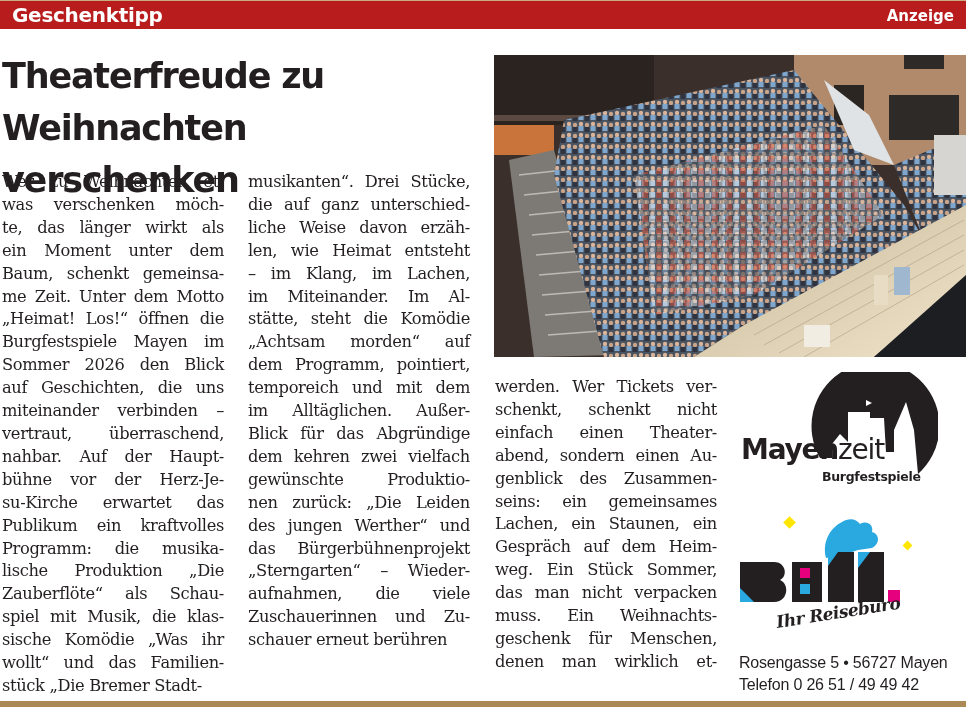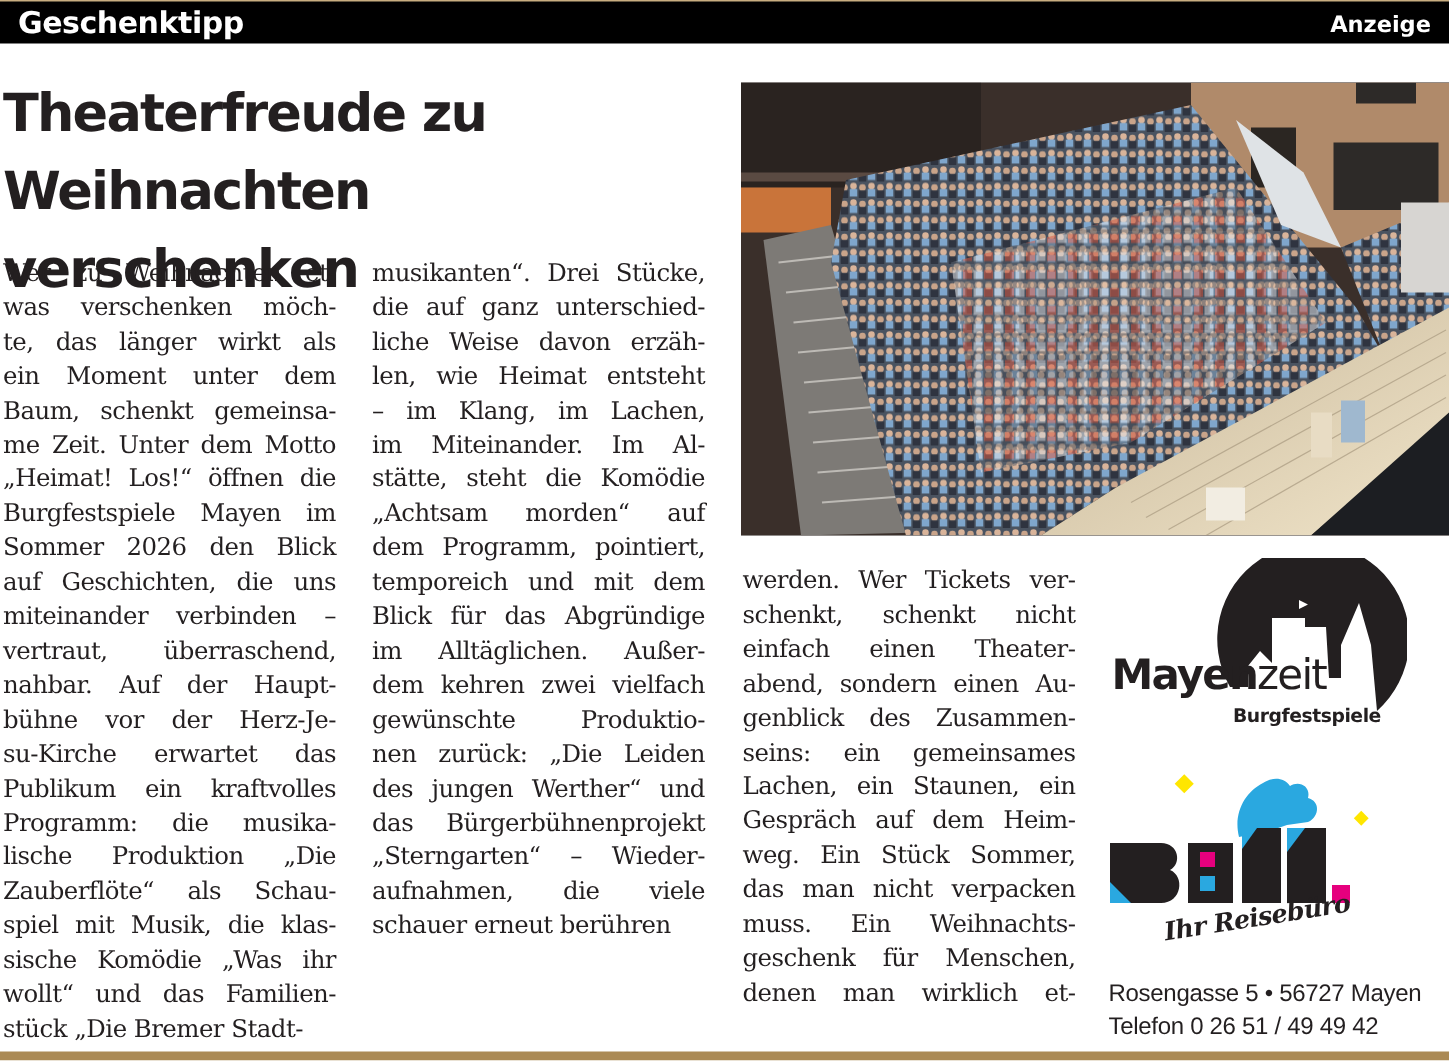--- a/index.html
+++ b/index.html
@@ -1,21 +1,21 @@
 <!DOCTYPE html>
 <html><head>
 <meta charset="utf-8">
 <style>
   * { box-sizing: border-box; margin: 0; padding: 0; }
   html, body { width: 966px; height: 707px; background: #ffffff; overflow: hidden; }
   body { position: relative; font-family: "DejaVu Serif", serif; color: #231f20; }
 
   .topbar {
     position: absolute; left: 0; top: 0; width: 966px; height: 29px;
-    background: #000000;
+    background: #b91c1c;
     border-top: 1px solid #c8ad80;
   }
   .topbar .kicker {
     position: absolute; left: 12px; top: 0px;
     font-family: "DejaVu Sans", sans-serif; font-weight: bold;
     font-size: 20px; line-height: 28px; color: #ffffff; letter-spacing: -0.3px;
   }
   .topbar .ad-label {
     position: absolute; right: 12px; top: 4px;
     font-family: "DejaVu Sans", sans-serif; font-weight: bold;
@@ -120,29 +120,30 @@
     <span class="ln">musikanten“. Drei Stücke,</span>
     <span class="ln">die auf ganz unterschied-</span>
     <span class="ln">liche Weise davon erzäh-</span>
     <span class="ln">len, wie Heimat entsteht</span>
     <span class="ln">– im Klang, im Lachen,</span>
     <span class="ln">im Miteinander. Im Al-</span>
     <span class="ln">stätte, steht die Komödie</span>
     <span class="ln">„Achtsam morden“ auf</span>
     <span class="ln">dem Programm, pointiert,</span>
     <span class="ln">temporeich und mit dem</span>
+    <span class="ln">im Alltäglichen. Außer-</span>
     <span class="ln">Blick für das Abgründige</span>
-    <span class="ln">im Alltäglichen. Außer-</span>
     <span class="ln">dem kehren zwei vielfach</span>
     <span class="ln">gewünschte Produktio-</span>
     <span class="ln">nen zurück: „Die Leiden</span>
     <span class="ln">des jungen Werther“ und</span>
     <span class="ln">das Bürgerbühnenprojekt</span>
     <span class="ln">„Sterngarten“ – Wieder-</span>
     <span class="ln">aufnahmen, die viele</span>
+    <span class="ln">Zuschauerinnen und Zu-</span>
     <span class="ln last">schauer erneut berühren</span>
   </div>
 <div class="col col3">
     <span class="ln">werden. Wer Tickets ver-</span>
     <span class="ln">schenkt, schenkt nicht</span>
     <span class="ln">einfach einen Theater-</span>
     <span class="ln">abend, sondern einen Au-</span>
     <span class="ln">genblick des Zusammen-</span>
     <span class="ln">seins: ein gemeinsames</span>
     <span class="ln">Lachen, ein Staunen, ein</span>

